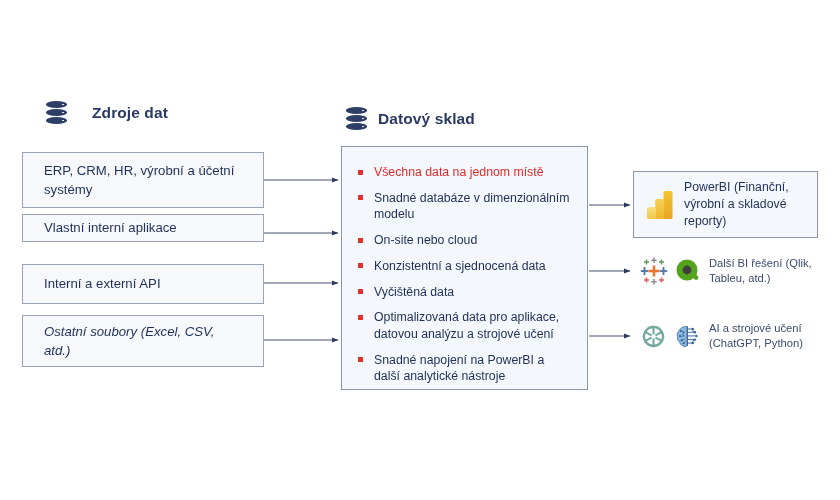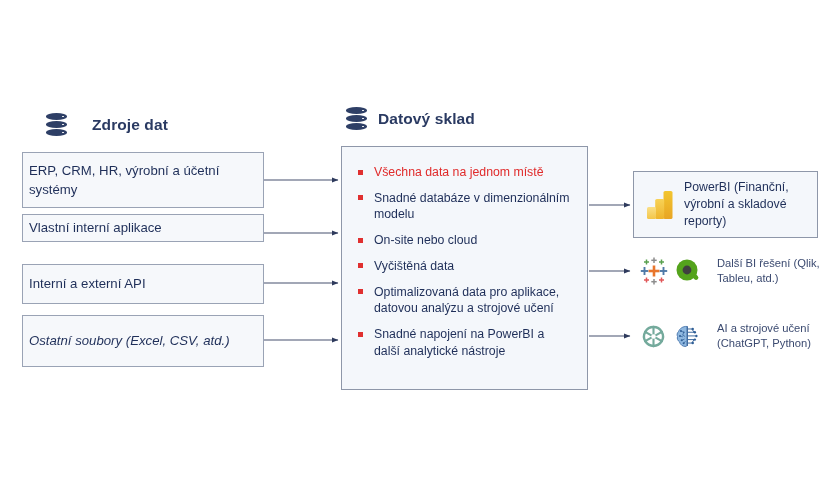--- a/index.html
+++ b/index.html
@@ -67,21 +67,21 @@
   
   .src-box {
     position: absolute;
     left: 22px;
     width: 242px;
     background: #f6f8fb;
     border: 1px solid #9aa3b5;
     box-sizing: border-box;
     display: flex;
     align-items: center;
-    padding: 0 6px;
+    padding: 0 21px;
   }
   .src-box .src-text {
     font-size: 13.2px;
     line-height: 1.45;
     color: #1f2f59;
   }
 
   
   #warehouse-box {
     position: absolute;
@@ -134,21 +134,21 @@
     font-size: 12.3px;
     line-height: 1.36;
     color: #1f2f59;
   }
 
   
   .out-row {
     position: absolute;
     display: flex;
     align-items: center;
-    gap: 16px;
+    gap: 8px;
   }
   .out-row .out-text {
     font-size: 11.2px;
     line-height: 1.38;
     color: #3b4a70;
     white-space: pre-line;
   }
 
   
   .powerbi-icon { width: 28px; height: 32px; flex: 0 0 auto; }
@@ -181,21 +181,21 @@
       <line x1="264" y1="180" x2="338" y2="180"></line>
       <line x1="264" y1="233" x2="338" y2="233"></line>
       <line x1="264" y1="283" x2="338" y2="283"></line>
       <line x1="264" y1="340" x2="338" y2="340"></line>
       <line x1="589" y1="205" x2="630" y2="205"></line>
       <line x1="589" y1="271" x2="630" y2="271"></line>
       <line x1="589" y1="336" x2="630" y2="336"></line>
     </g>
   </svg>
 
-  <div class="col-heading" style="left:46px; top:113px;gap:25px;">
+  <div class="col-heading" style="left:46px; top:101px;gap:25px;">
     <span class="db-icon">
       <span class="disk d1">
           <span class="dot"></span>
         </span>
       <span class="disk d2">
           <span class="dot"></span>
         </span>
       <span class="disk d3">
           <span class="dot"></span>
         </span>
@@ -236,20 +236,24 @@
       <span class="wh-bullet"></span>
       <span class="wh-text highlight">Všechna data na jednom místě</span>
     </div>
     <div class="wh-item">
       <span class="wh-bullet"></span>
       <span class="wh-text">Snadné databáze v dimenzionálním modelu</span>
     </div>
     <div class="wh-item">
       <span class="wh-bullet"></span>
       <span class="wh-text">On-site nebo cloud</span>
+    </div>
+    <div class="wh-item">
+      <span class="wh-bullet"></span>
+      <span class="wh-text">Konzistentní a sjednocená data</span>
     </div>
     <div class="wh-item">
       <span class="wh-bullet"></span>
       <span class="wh-text">Vyčištěná data</span>
     </div>
     <div class="wh-item">
       <span class="wh-bullet"></span>
       <span class="wh-text">Optimalizovaná data pro aplikace, datovou analýzu a strojové učení</span>
     </div>
     <div class="wh-item">

